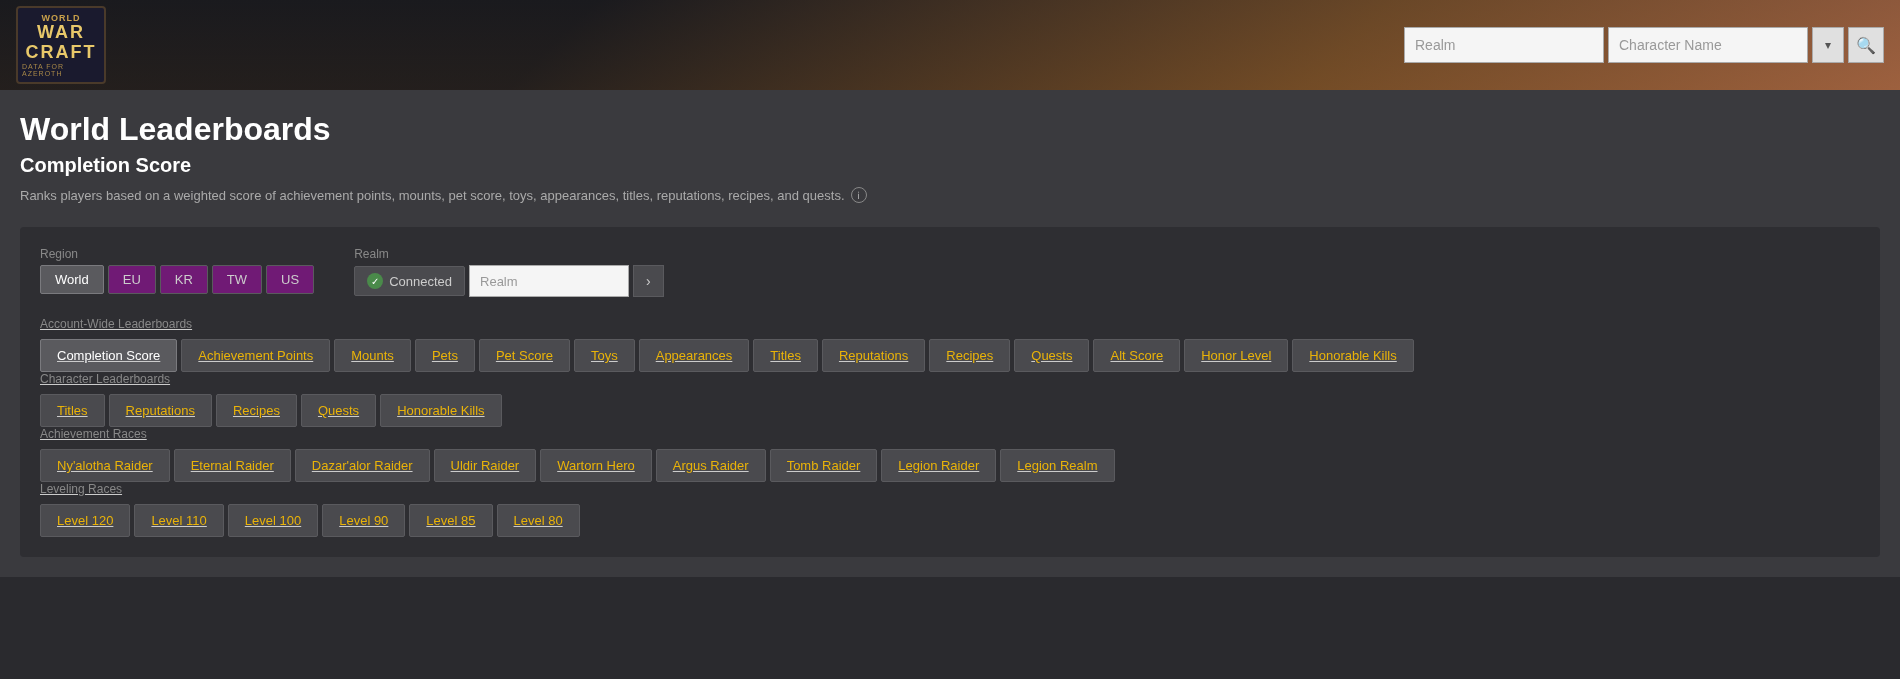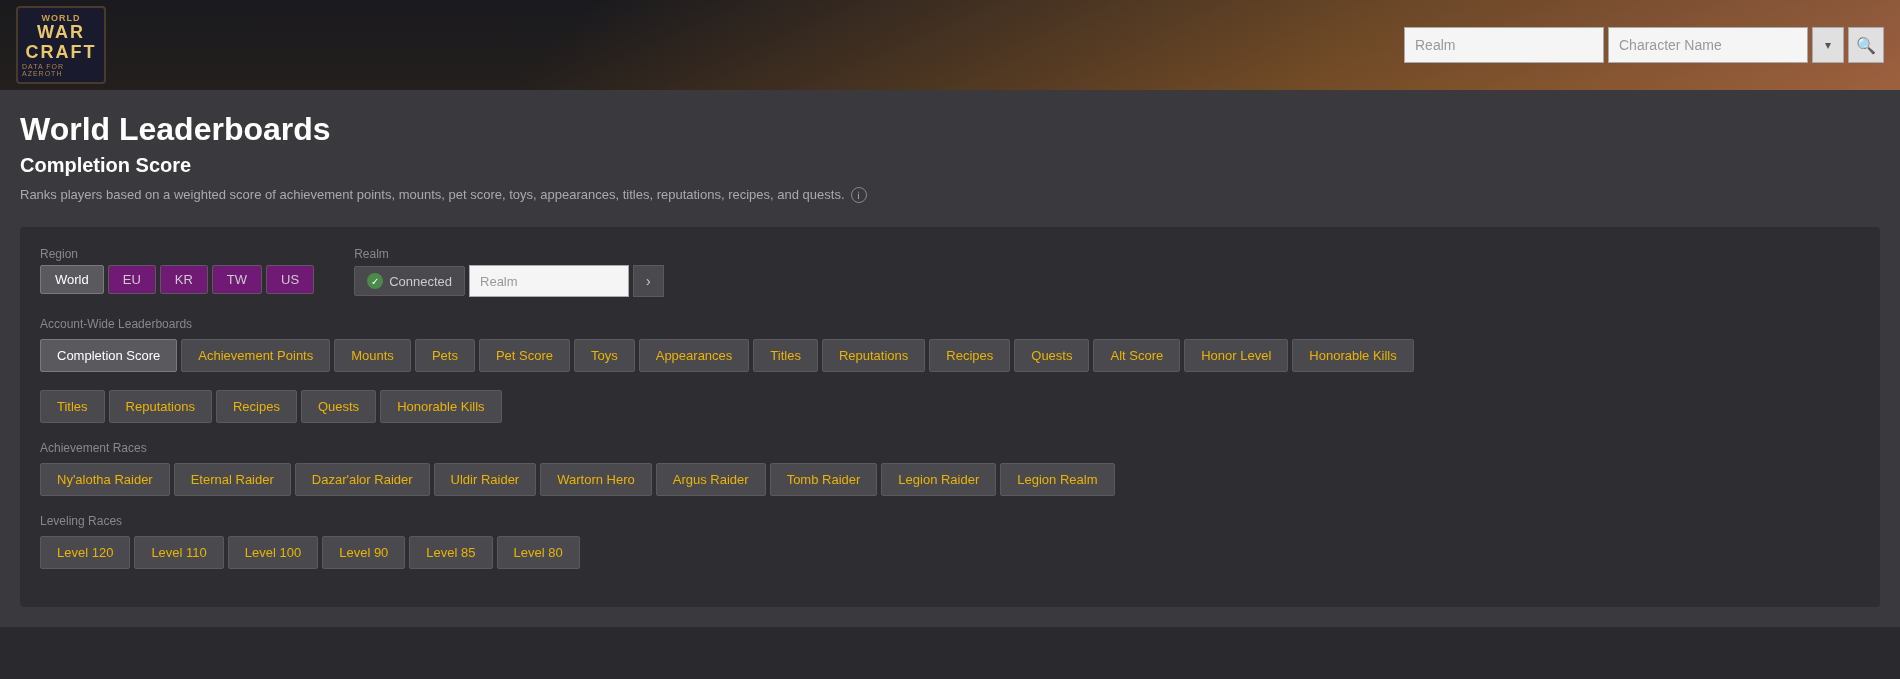--- a/index.html
+++ b/index.html
@@ -125,21 +125,21 @@
       font-size: 20px;
       font-weight: bold;
       color: #ffffff;
       margin-bottom: 10px;
     }
     .page-description {
       font-size: 13px;
       color: #aaa;
       margin-bottom: 24px;
       display: flex;
-      align-items: flex-start;
+      align-items: center;
       gap: 6px;
     }
     .info-icon {
       display: inline-flex;
       align-items: center;
       justify-content: center;
       width: 16px;
       height: 16px;
       border-radius: 50%;
       border: 1px solid #888;
@@ -230,21 +230,21 @@
       color: #ccc;
       font-size: 14px;
       cursor: pointer;
       height: 32px;
       display: flex;
       align-items: center;
     }
 
     
     .lb-section {
-      margin-bottom: 18px;
+      text-decoration: underline;
     }
     .lb-section-label {
       font-size: 12px;
       color: #888;
       margin-bottom: 8px;
     }
     .lb-buttons {
       display: flex;
       gap: 4px;
       flex-wrap: wrap;
@@ -332,20 +332,21 @@
         <button class="lb-btn">Reputations</button>
         <button class="lb-btn">Recipes</button>
         <button class="lb-btn">Quests</button>
         <button class="lb-btn">Alt Score</button>
         <button class="lb-btn">Honor Level</button>
         <button class="lb-btn">Honorable Kills</button>
       </div>
     </div>
 
     <div class="lb-section">
+      <div class="lb-section-label">Character Leaderboards</div>
       <div class="lb-buttons">
         <button class="lb-btn">Titles</button>
         <button class="lb-btn">Reputations</button>
         <button class="lb-btn">Recipes</button>
         <button class="lb-btn">Quests</button>
         <button class="lb-btn">Honorable Kills</button>
       </div>
     </div>
 
     <div class="lb-section">

